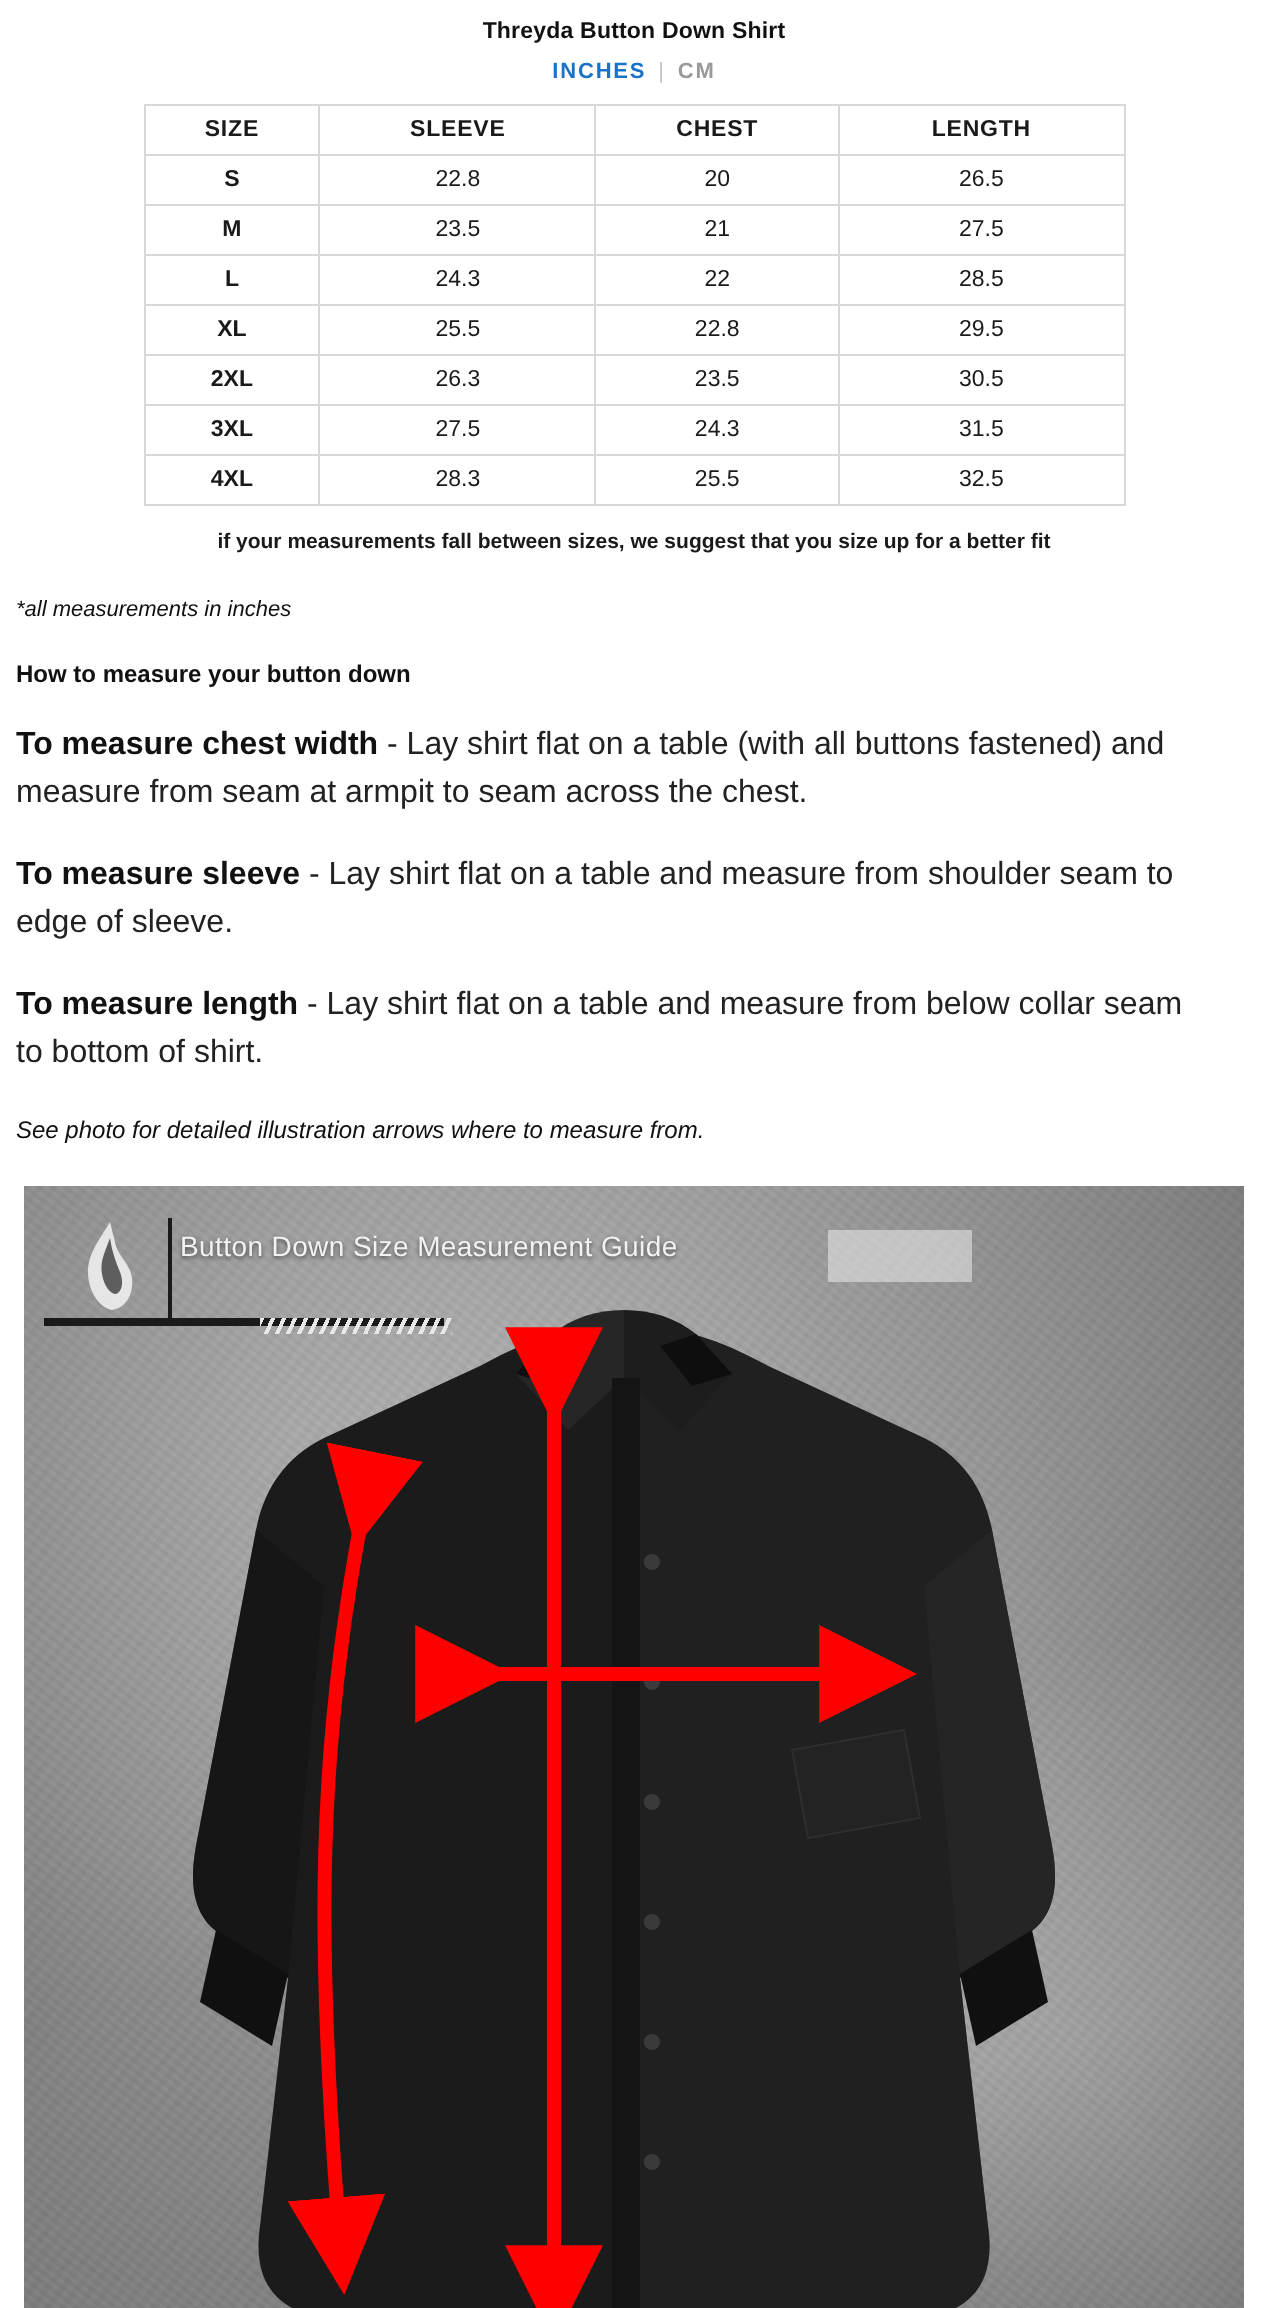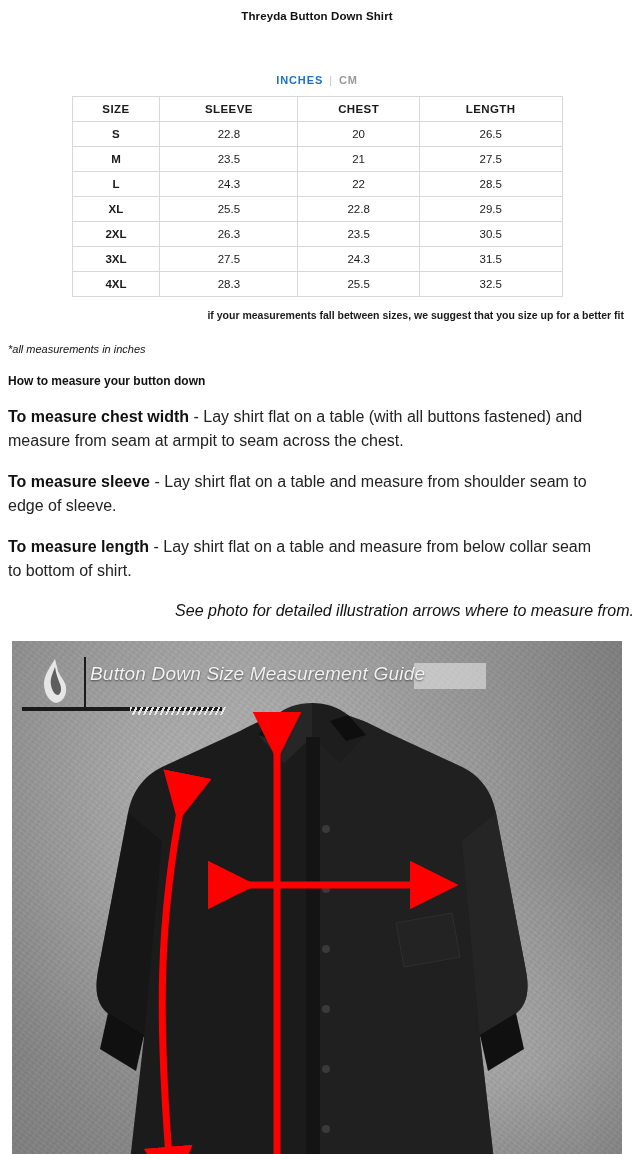--- a/index.html
+++ b/index.html
@@ -26,21 +26,20 @@
     color: #111111;
     padding: 10px 0 0 0;
     letter-spacing: 0.1px;
   }
   .unit-toggle {
     text-align: center;
     padding: 8px 0 8px 0;
     font-size: 11px;
     font-weight: bold;
     letter-spacing: 0.9px;
-    margin-top: 44px;
   }
   .unit {
     display: inline-block;
     color: #9a9a9a;
     cursor: pointer;
   }
   .unit.active {
     color: #1a73c8;
   }
   .unit-sep {
@@ -68,21 +67,21 @@
     letter-spacing: 0.4px;
     height: 24px;
   }
   table.size-table td {
     height: 23px;
   }
   table.size-table td.size-col {
     font-weight: bold;
   }
   .fit-note {
-    text-align: right;
+    text-align: center;
     font-size: 10.5px;
     font-weight: bold;
     color: #1a1a1a;
     padding: 12px 10px 0 10px;
   }
   .measure-note {
     font-size: 11px;
     font-style: italic;
     color: #111;
     padding: 22px 0 0 8px;
@@ -94,25 +93,24 @@
     padding: 19px 12px 0 8px;
   }
   .para {
     font-size: 16px;
     color: #222;
     line-height: 1.5;
     padding: 17px 28px 0 8px;
   }
   .para b { font-weight: bold; color: #111; }
   .see-photo {
-    font-size: 16px;
+    font-size: 12px;
     font-style: italic;
     color: #111;
     padding: 19px 0 0 8px;
-    text-align: right;
   }
   
   .guide-image {
     position: relative;
     width: 610px;
     height: 660px;
     margin: 21px auto 0 auto;
     overflow: hidden;
     background:
       radial-gradient(circle at 22% 18%, rgba(255,255,255,0.14), rgba(255,255,255,0) 38%),
@@ -137,27 +135,26 @@
     position: absolute;
     top: 14px;
     left: 10px;
     width: 460px;
     height: 60px;
   }
   .banner-text {
     position: absolute;
     left: 68px;
     top: 8px;
-    font-size: 19px;
+    font-size: 14px;
     color: #f2f2f2;
     font-family: "Liberation Sans", sans-serif;
     letter-spacing: 0.2px;
     text-shadow: 0 1px 2px rgba(0,0,0,0.55);
     white-space: nowrap;
-    font-style: italic;
   }
   .banner-bar-top {
     position: absolute;
     left: 62px;
     top: 2px;
     width: 2px;
     height: 52px;
     background: #1a1a1a;
   }
   .banner-underline {

